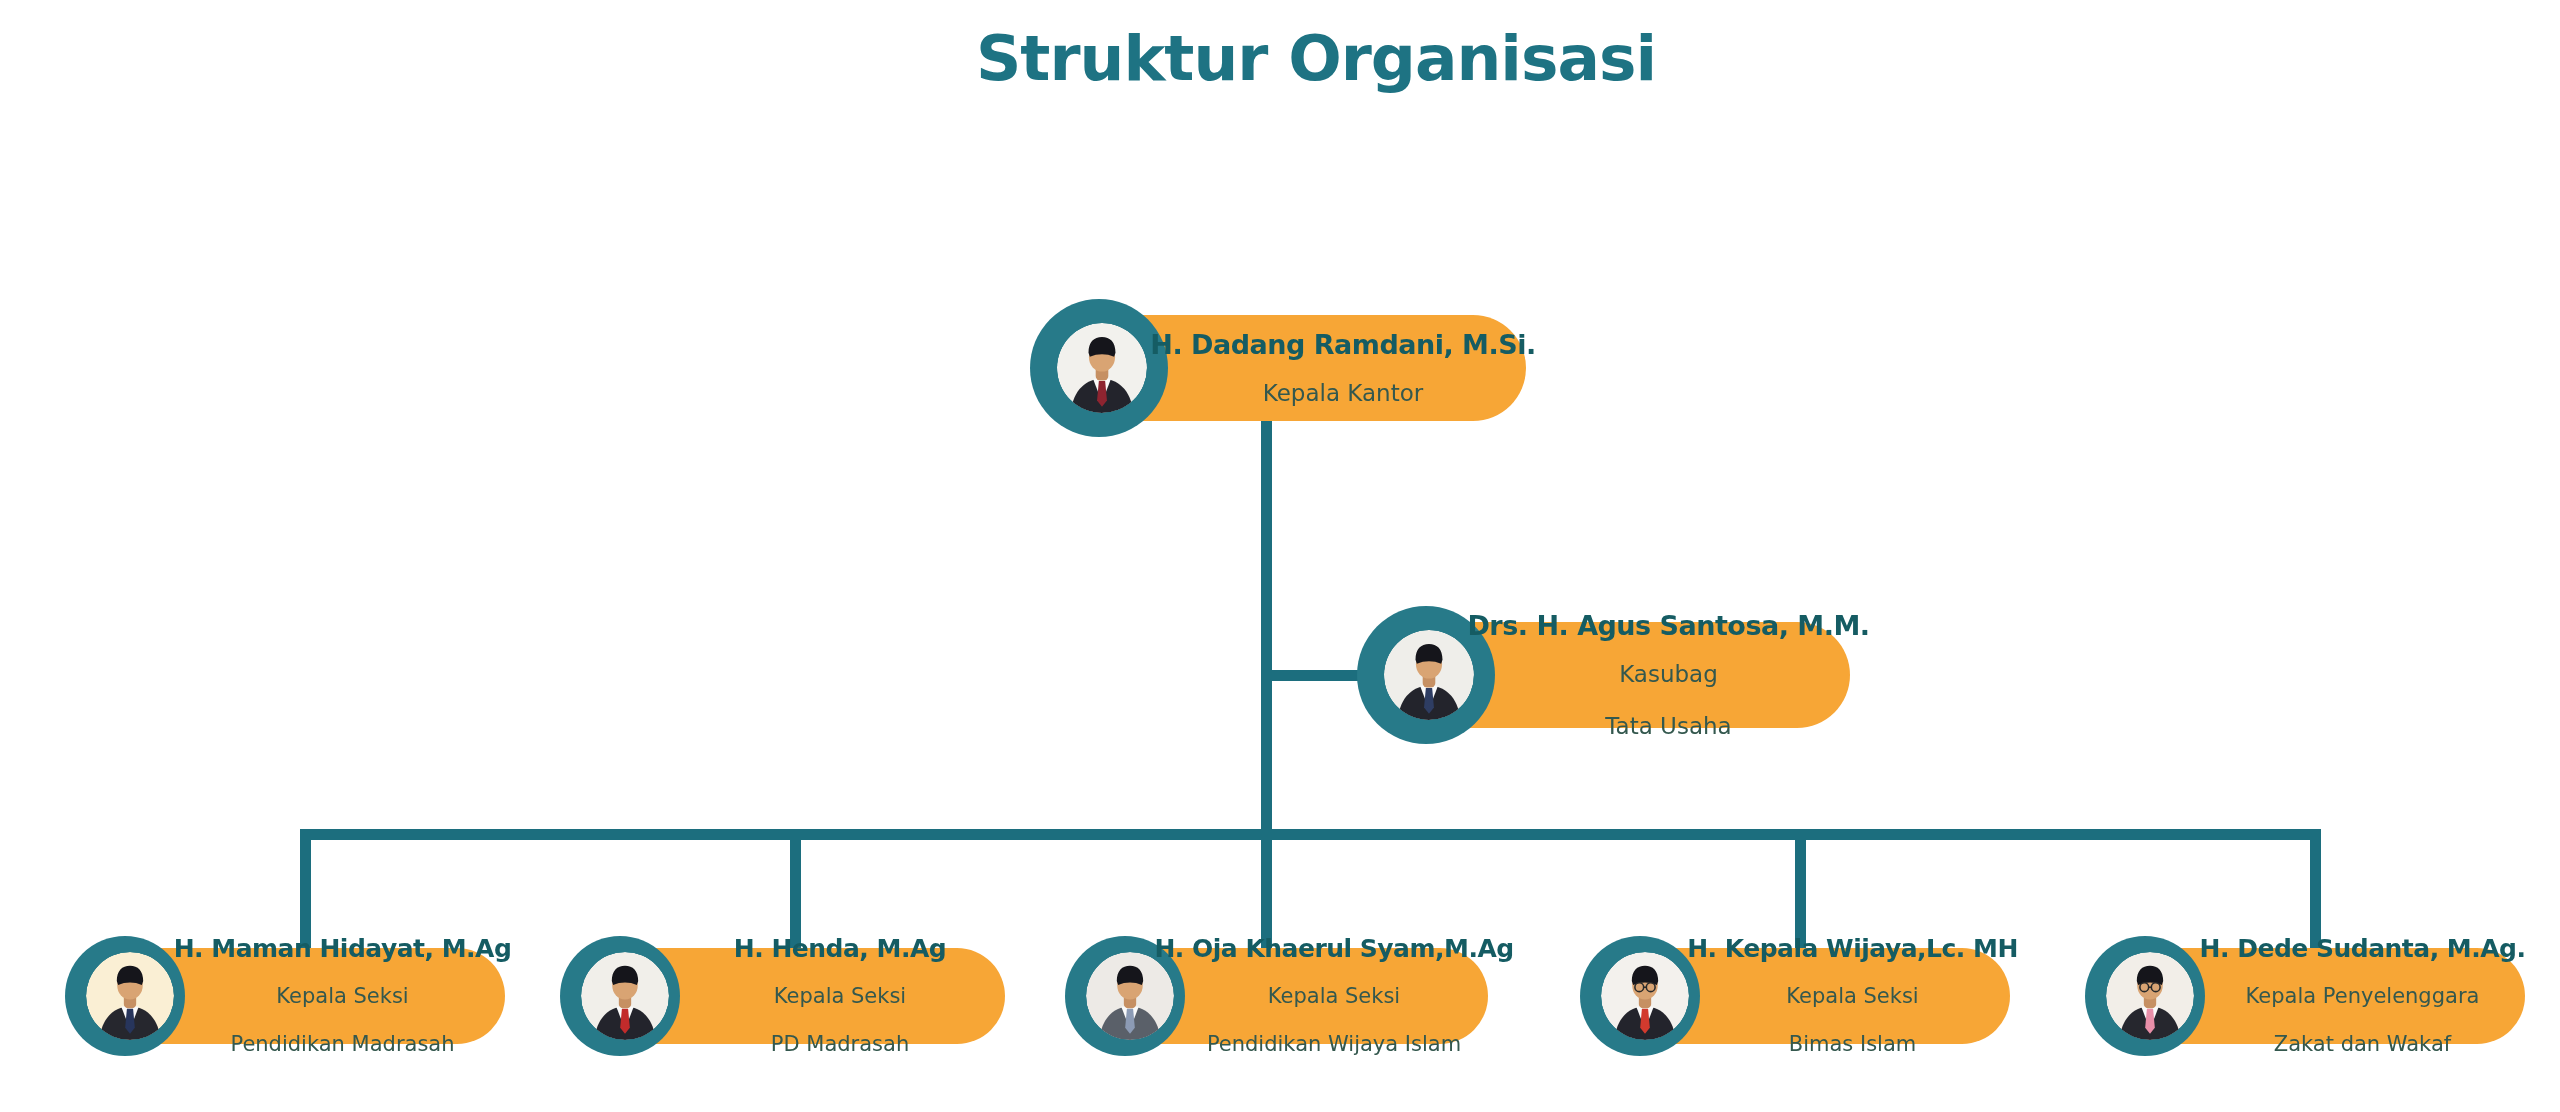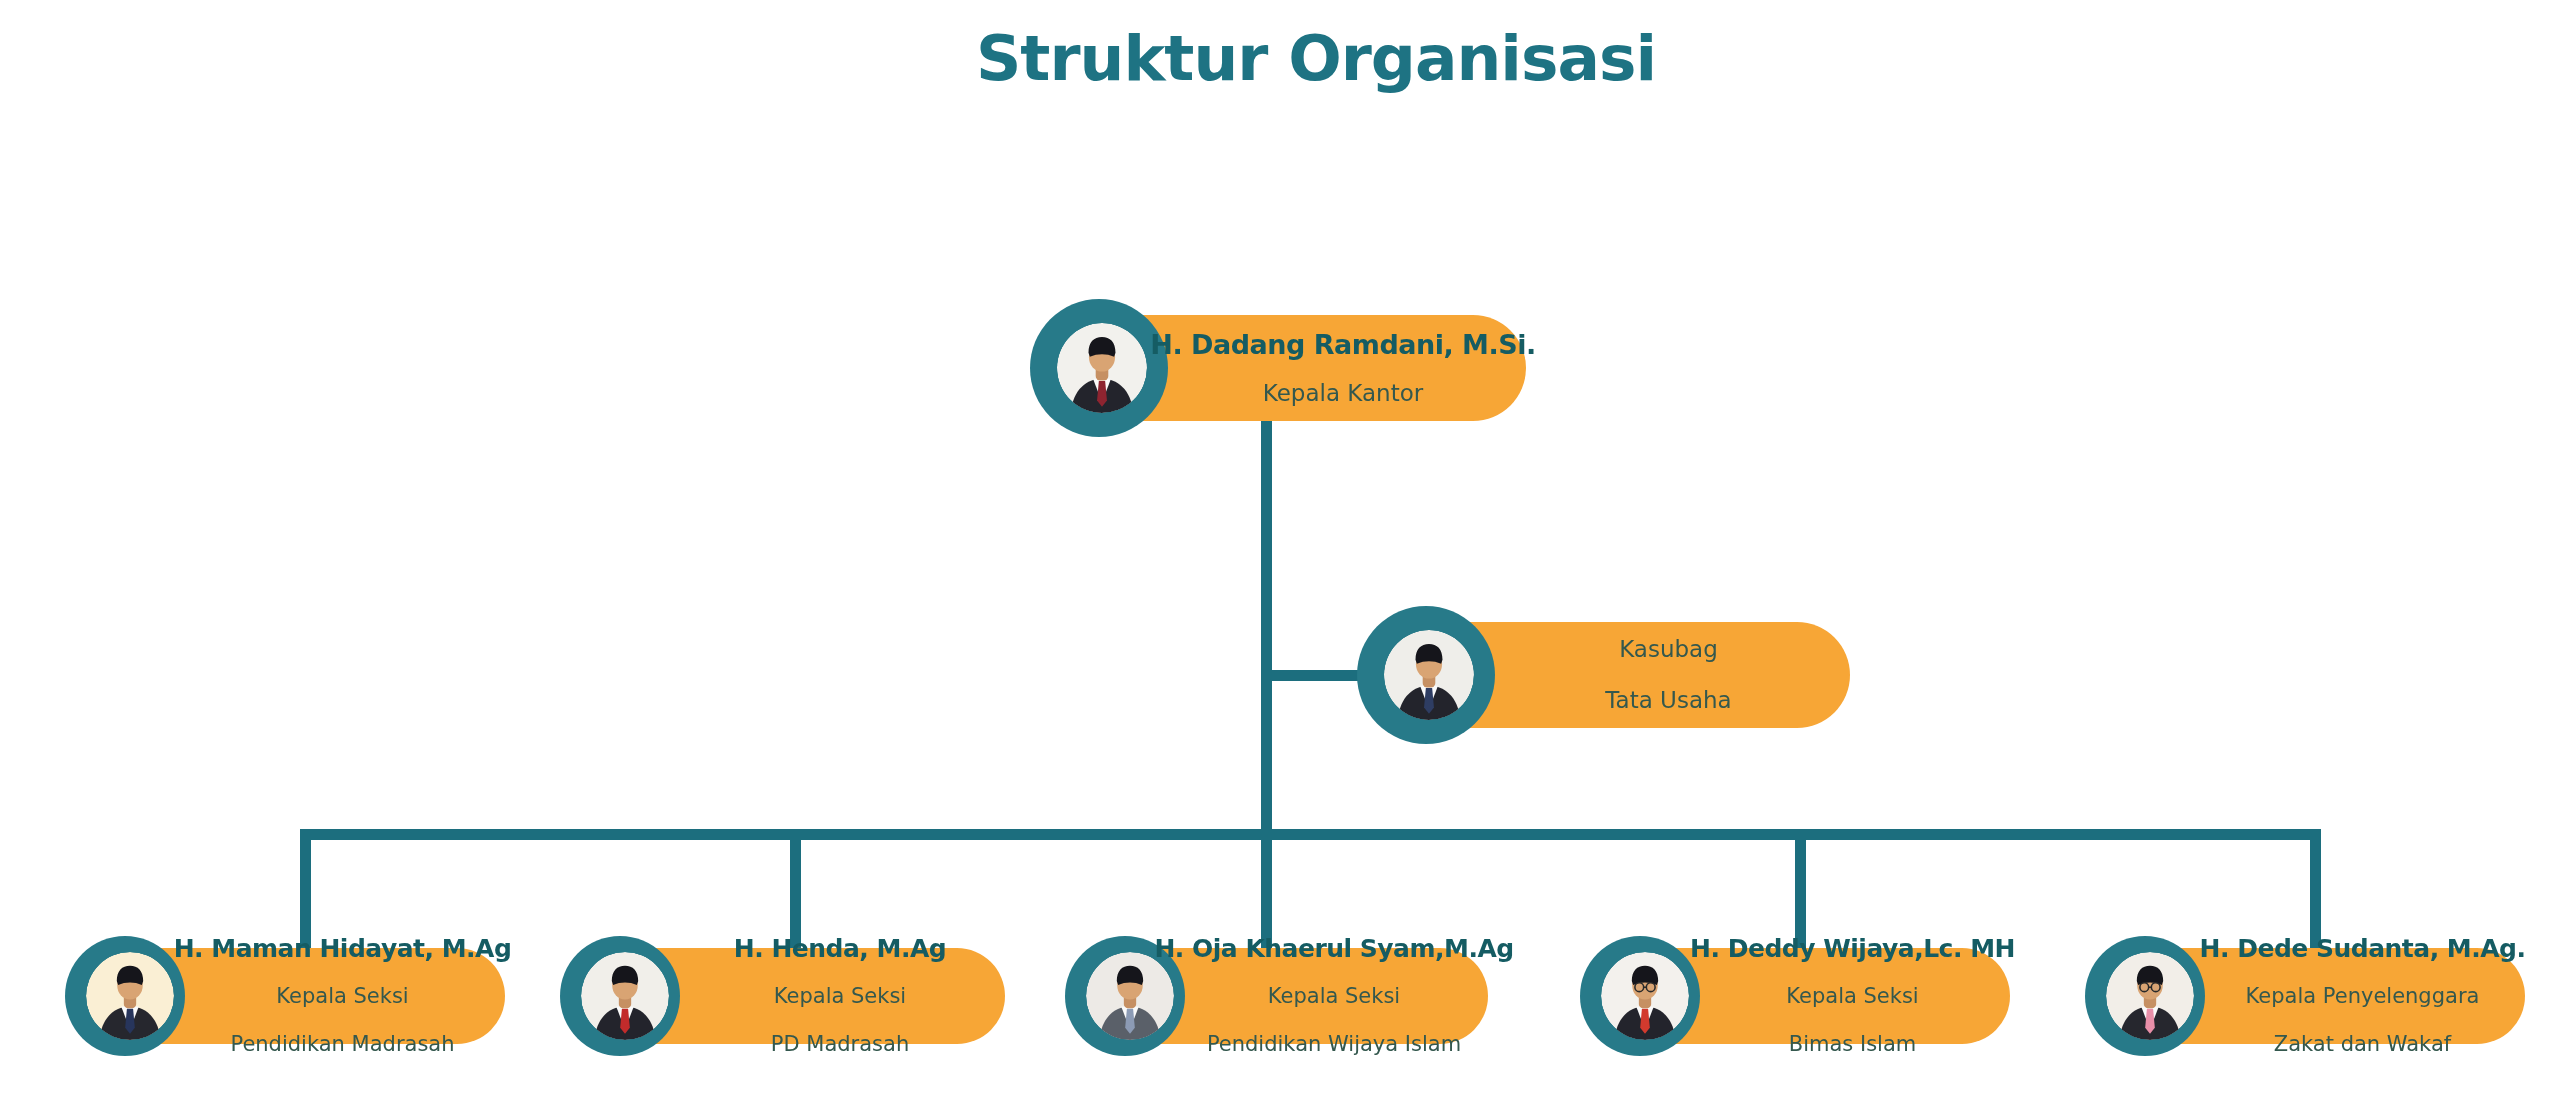--- a/index.html
+++ b/index.html
@@ -162,20 +162,21 @@
           <path d="M35,33 C35,21 41,15.5 50,15.5 C59,15.5 65,21 65,33 L63.5,37.5 C55,33.8 45,33.8 36.5,37.5 Z" fill="#15151B"></path>
           <g class="glasses" stroke="#2A2A2A" stroke-width="1.8" fill="none">
             <circle cx="43.5" cy="40" r="5"></circle>
               <circle cx="56.5" cy="40" r="5"></circle>
               <path d="M48.5,40 L51.5,40"></path>
           </g>
         </g>
       </svg>
     </div>
     <div class="text">
+      <div class="name">Drs. H. Agus Santosa, M.M.</div>
       <div class="role">Kasubag</div>
       <div class="role">Tata Usaha</div>
     </div>
   </div>
 
   <div class="node size-sm n2">
     <div class="pill"></div>
     <div class="halo"></div>
     <div class="photo">
       <svg viewBox="0 0 100 100" data-glasses="false">
@@ -285,21 +286,21 @@
           <path d="M35,33 C35,21 41,15.5 50,15.5 C59,15.5 65,21 65,33 L63.5,37.5 C55,33.8 45,33.8 36.5,37.5 Z" fill="#15151B"></path>
           <g class="glasses" stroke="#2A2A2A" stroke-width="1.8" fill="none">
             <circle cx="43.5" cy="40" r="5"></circle>
               <circle cx="56.5" cy="40" r="5"></circle>
               <path d="M48.5,40 L51.5,40"></path>
           </g>
         </g>
       </svg>
     </div>
     <div class="text">
-      <div class="name">H. Deddy Wijaya,Lc. MH</div>
+      <div class="name">H. Kepala Wijaya,Lc. MH</div>
       <div class="role">Kepala Seksi</div>
       <div class="role">Bimas Islam</div>
     </div>
   </div>
 
   <div class="node size-sm n6">
     <div class="pill"></div>
     <div class="halo"></div>
     <div class="photo">
       <svg viewBox="0 0 100 100" data-glasses="true">

